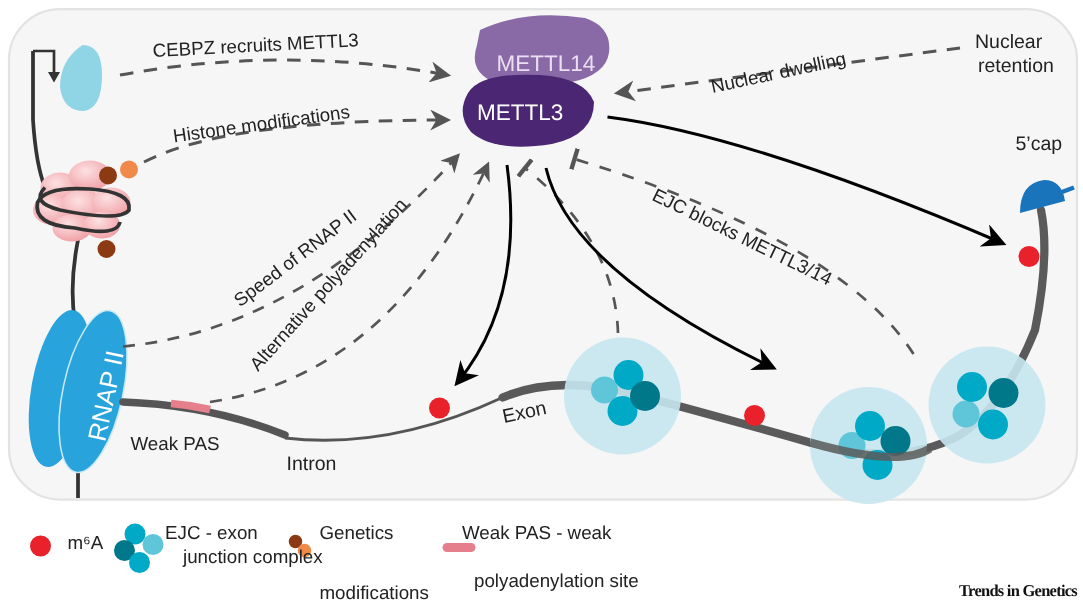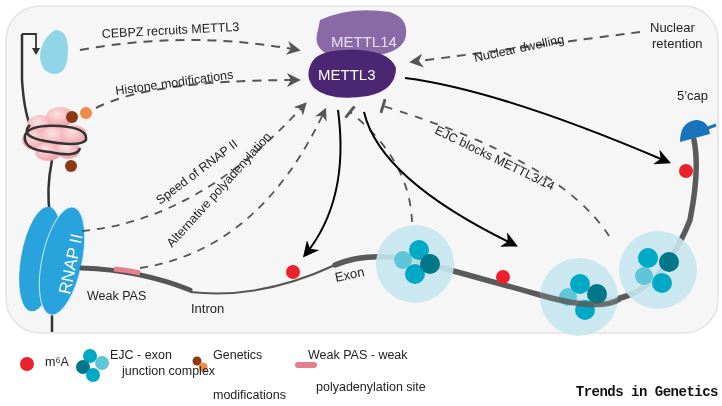--- a/index.html
+++ b/index.html
@@ -1,20 +1,20 @@
 <!DOCTYPE html>
 <html><head>
 <meta charset="utf-8">
 <style>
   html,body{margin:0;padding:0;background:#ffffff;}
   body{width:722px;height:406px;position:relative;overflow:hidden;font-family:"Liberation Sans",sans-serif;}
   svg{position:absolute;left:0;top:0;}
   .lbl{font-family:"Liberation Sans",sans-serif;fill:#222;}
   .legend-text{position:absolute;font-size:12.5px;color:#222;line-height:14px;font-family:"Liberation Sans",sans-serif;}
-  .credit{position:absolute;right:4px;bottom:6px;font-size:14px;font-weight:bold;color:#111;letter-spacing:-0.5px;font-family:Liberation Mono, monospace;}
+  .credit{position:absolute;right:4px;bottom:6px;font-size:11px;font-weight:bold;color:#111;letter-spacing:-0.5px;font-family:Liberation Serif, serif;}
 </style>
 </head>
 <body>
 
 <svg width="722" height="406" viewBox="0 0 722 406">
   <defs>
     <marker id="arrGray" viewBox="0 0 10 10" refX="8" refY="5" markerWidth="7" markerHeight="7" orient="auto">
       <path d="M0,0 L10,5 L0,10 L3,5 z" fill="#555"></path>
     </marker>
     <marker id="arrBlack" viewBox="0 0 10 10" refX="8" refY="5" markerWidth="8" markerHeight="8" orient="auto">

